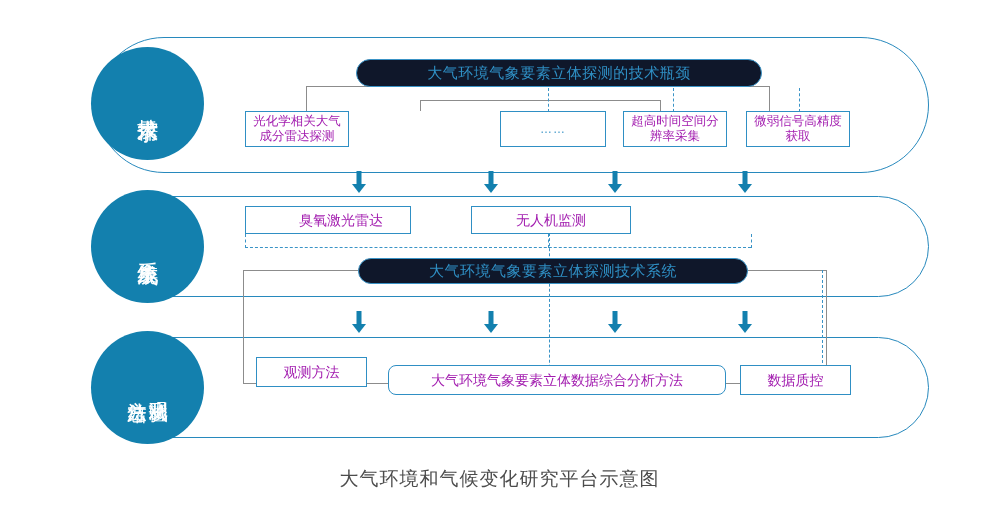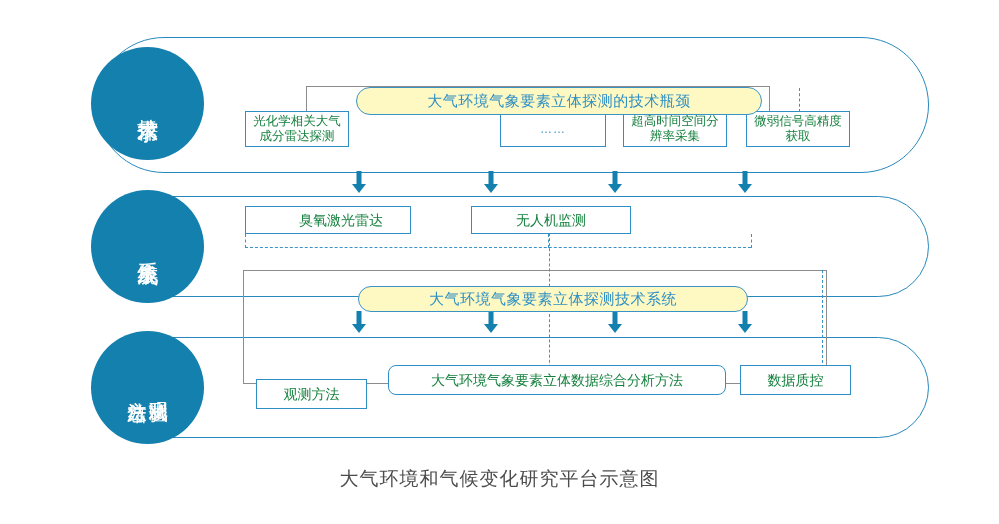--- a/index.html
+++ b/index.html
@@ -40,49 +40,48 @@
   }
   .vcols{display:flex;flex-direction:row-reverse;gap:1px;}
   .vcols .vtext{font-size:19px;}
 
   
   .box{
     position:absolute;
     box-sizing:border-box;
     border:1.4px solid #2f8fc4;
     background:#ffffff;
-    color:#15803d;
+    color:#a21caf;
     display:flex;
     align-items:center;
     justify-content:center;
     text-align:center;
     font-size:12.5px;
     line-height:1.18;
     z-index:5;
     padding:1px 2px;
   }
   .box.two{font-size:12.5px;}
   .box.dots{color:#3f97c8;letter-spacing:1px;font-size:12px;}
 
   
   .capsule{
     position:absolute;
     box-sizing:border-box;
     border:1.4px solid #3a93c6;
     border-radius:999px;
-    background:#fef9c3;
+    background:#0f172a;
     color:#2f8fc4;
     display:flex;
     align-items:center;
     justify-content:center;
     font-size:15px;
     letter-spacing:.5px;
     white-space:nowrap;
     z-index:7;
-    margin-top:28px;
   }
   .dash-v{
     position:absolute;width:0;border-left:1.2px dashed #3a93c6;z-index:3;
   }
   .dash-h{
     position:absolute;height:0;border-top:1.2px dashed #3a93c6;z-index:3;
   }
   .gray-v{position:absolute;width:0;border-left:1px solid #8c8c8c;z-index:2;}
   .gray-h{position:absolute;height:0;border-top:1px solid #8c8c8c;z-index:2;}
 
@@ -186,21 +185,21 @@
     <div class="shaft"></div>
       <div class="head"></div>
   </div>
   <div class="arrow" style="left:738px;top:311px;width:14px;height:23px;">
     <div class="shaft"></div>
       <div class="head"></div>
   </div>
 
   <div class="band" style="left:96px;top:337px;width:833px;height:101px;"></div>
 
-  <div class="box" style="left:256px;top:379px;width:111px;height:30px;font-size:14px;">观测方法</div>
+  <div class="box" style="left:256px;top:357px;width:111px;height:30px;font-size:14px;">观测方法</div>
   <div class="box" style="left:388px;top:365px;width:338px;height:30px;font-size:14px;border-radius:8px;">大气环境气象要素立体数据综合分析方法</div>
   <div class="box" style="left:740px;top:365px;width:111px;height:30px;font-size:14px;">数据质控</div>
 
   <div class="circle" style="left:91px;top:331px;width:113px;height:113px;">
     <span class="vcols">
       <span class="vtext">观测试验</span>
       <span class="vtext">方法总结</span>
     </span>
   </div>
 

